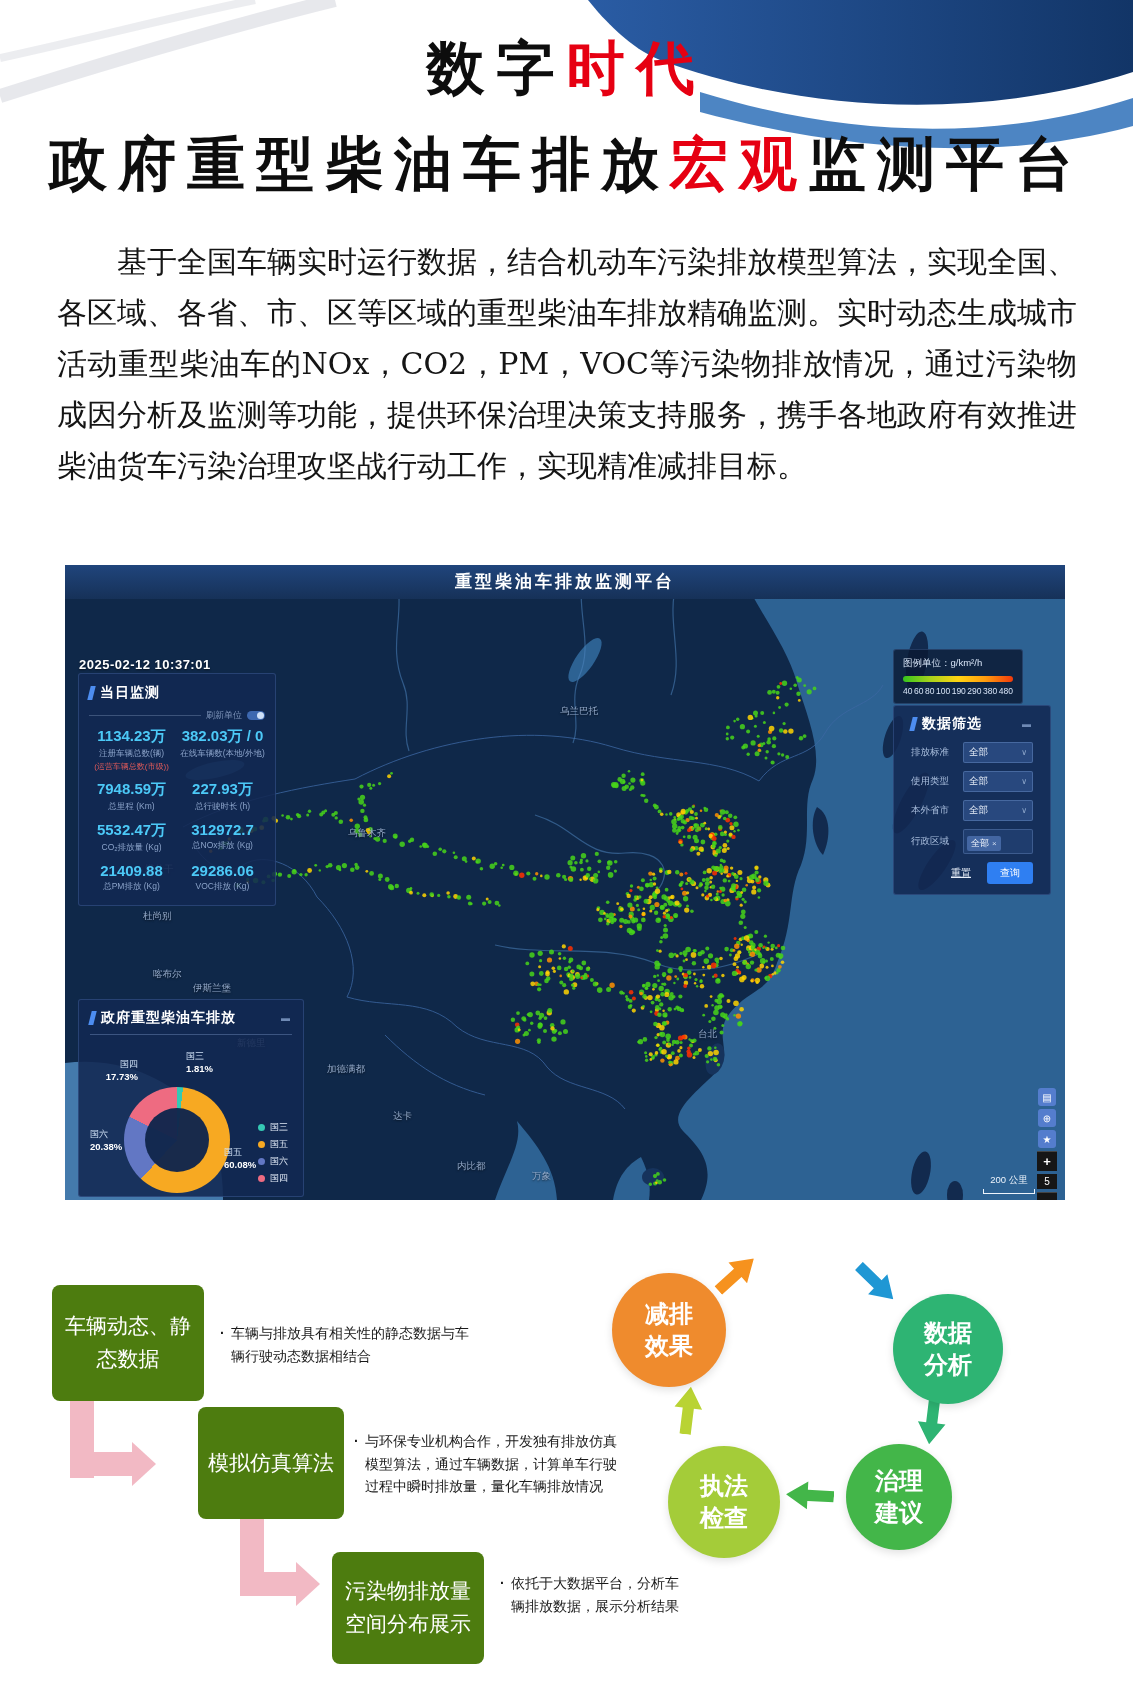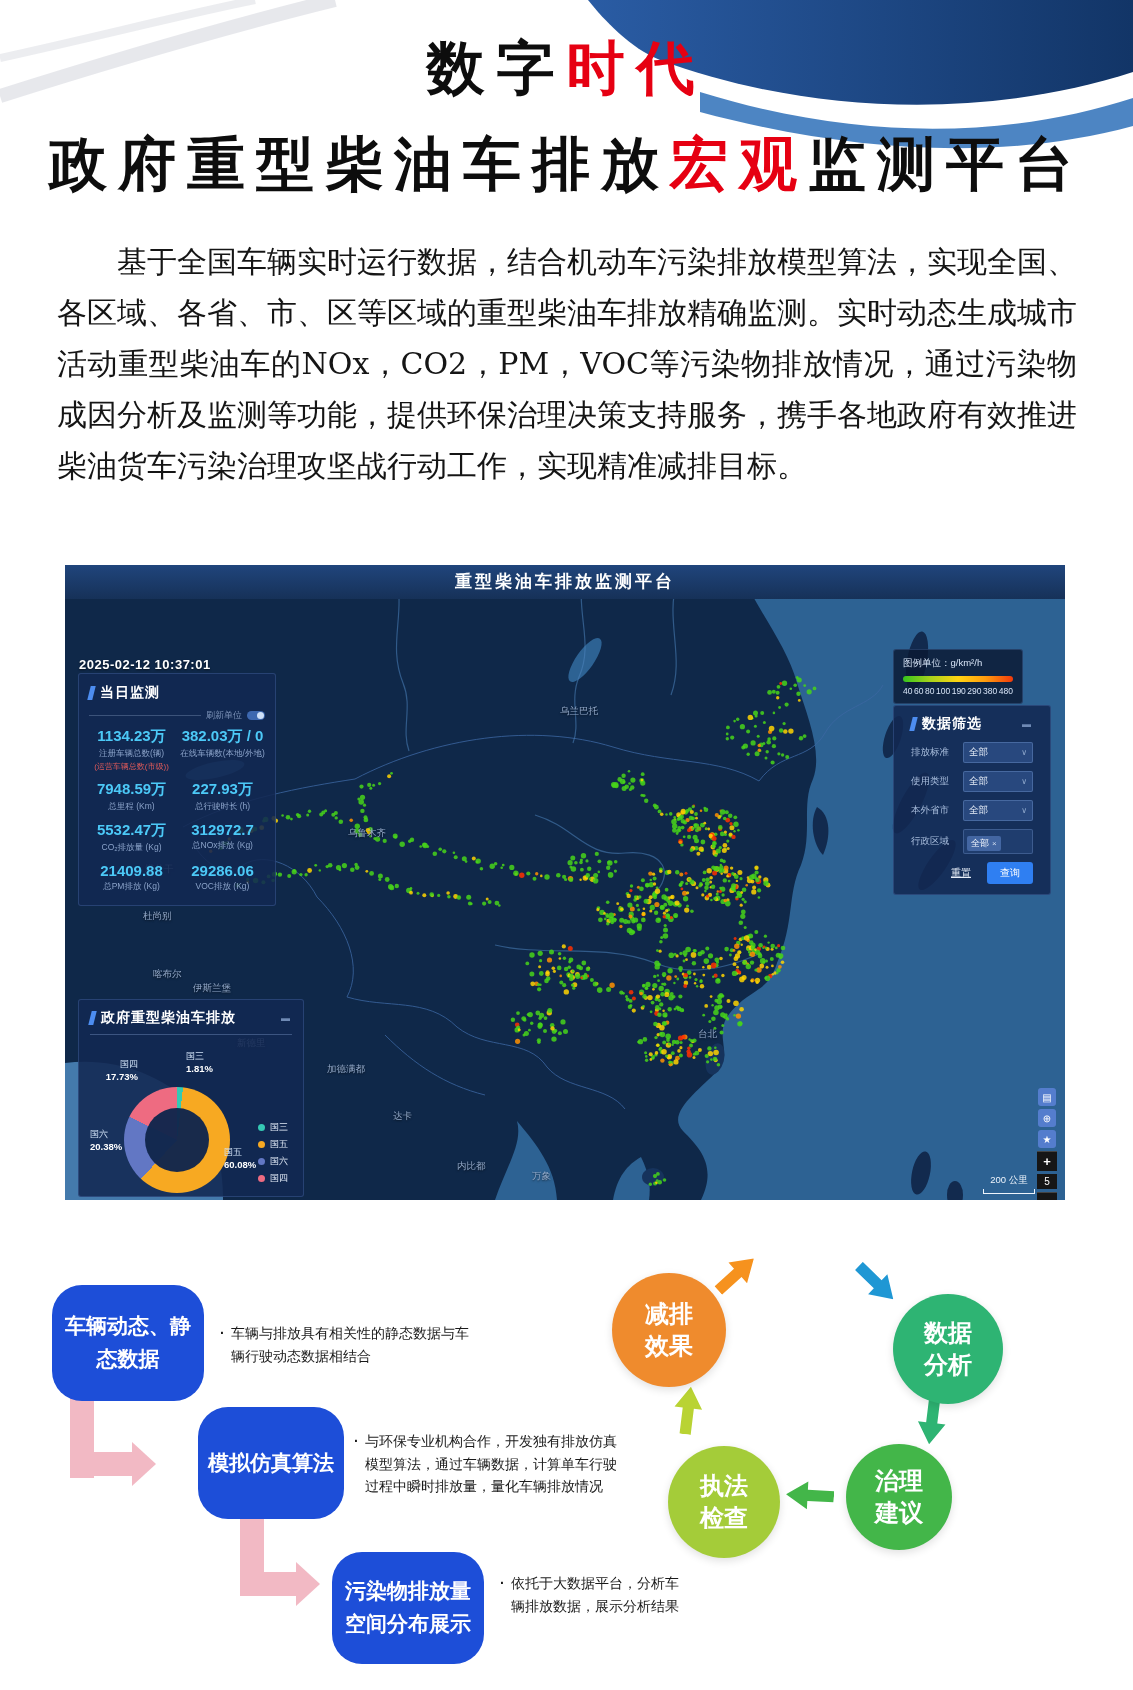--- a/index.html
+++ b/index.html
@@ -81,21 +81,21 @@
   .map-controls{position:absolute;right:8px;top:523px;z-index:6;display:flex;flex-direction:column;gap:3px;align-items:center;}
   .mc-tool{width:18px;height:18px;border-radius:3px;background:rgba(92,130,215,.85);color:#fff;
            font-size:10px;display:flex;align-items:center;justify-content:center;cursor:pointer;}
   .mc-dark{width:20px;height:19px;background:#161616;color:#fff;font-size:13px;font-weight:700;
            display:flex;align-items:center;justify-content:center;cursor:pointer;border-top:1px solid #444;}
   .mc-level{width:20px;height:15px;background:#161616;color:#fff;font-size:10px;
             display:flex;align-items:center;justify-content:center;}
   .map-scale{position:absolute;right:30px;bottom:6px;z-index:6;color:#eef4fc;font-size:9.5px;text-align:center;}
   .scale-line{width:50px;height:4px;border:1px solid #eef4fc;border-top:none;margin:2px auto 0;}
   
-  .fbox{position:absolute;background:#1d4ed8;border-radius:30px;color:#fff;font-weight:700;
+  .fbox{position:absolute;background:#4d7c0f;border-radius:8px;color:#fff;font-weight:400;
         font-size:21px;line-height:1.55;display:flex;align-items:center;justify-content:center;
         text-align:center;box-sizing:border-box;padding:0 12px;z-index:3;}
   #fbox1{left:52px;top:1285px;width:152px;height:116px;}
   #fbox2{left:198px;top:1407px;width:146px;height:112px;padding:0 8px;}
   #fbox3{left:332px;top:1552px;width:152px;height:112px;}
   .fnote{position:absolute;font-size:14px;color:#1a1a1a;line-height:1.62;padding-left:13px;z-index:3;}
   .fnote::before{content:"·";position:absolute;left:2px;top:0;font-weight:700;}
   #fnote1{left:218px;top:1322px;width:238px;}
   #fnote2{left:352px;top:1430px;width:252px;}
   #fnote3{left:498px;top:1572px;width:168px;}

